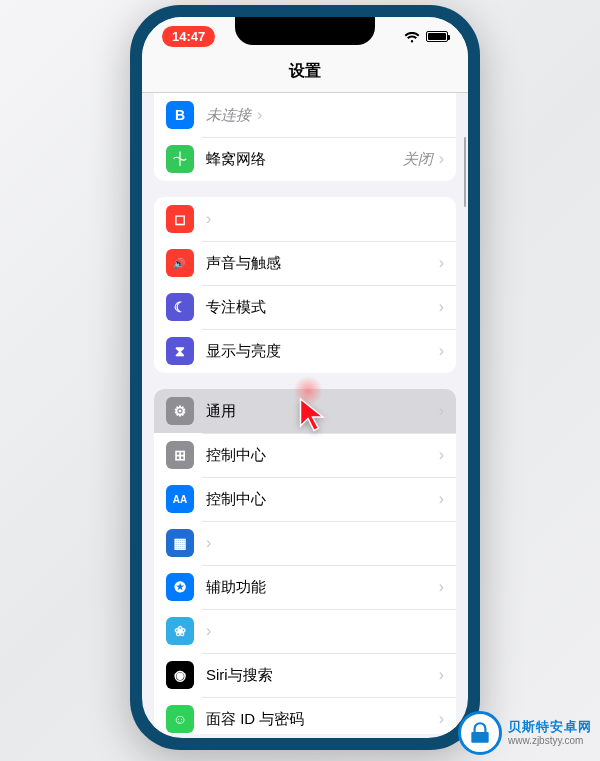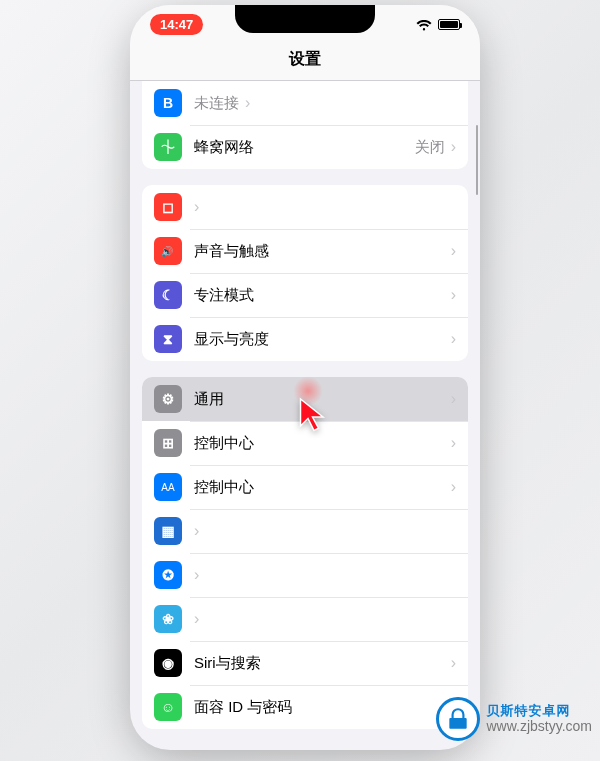--- a/index.html
+++ b/index.html
@@ -7,22 +7,23 @@
     width: 600px; height: 761px;
     background: linear-gradient(135deg, #f5f5f7 0%, #e8e9eb 50%, #f0f0f2 100%);
     font-family: -apple-system, "Helvetica Neue", Arial, sans-serif;
     position: relative;
     overflow: hidden;
   }
   .phone {
     position: absolute;
     left: 130px; top: 5px;
     width: 350px; height: 745px;
-    background: #1d4ed8;
+    background: #0c4a6e;
     border-radius: 50px;
+    padding: 12px;
     box-shadow: 0 10px 40px rgba(0,0,0,0.25);
   }
   .screen {
     width: 100%; height: 100%;
     background: #f2f2f7;
     border-radius: 40px;
     overflow: hidden;
     position: relative;
   }
   .notch {
@@ -84,21 +85,21 @@
   .icon-box {
     width: 28px; height: 28px;
     border-radius: 6px;
     display: flex; align-items: center; justify-content: center;
     margin-right: 12px;
     flex-shrink: 0;
     color: #fff;
     font-size: 14px;
   }
   .label { flex: 1; font-size: 15px; color: #000; }
-  .detail { font-size: 15px; color: #8e8e93; margin-right: 6px; }
+  .detail { font-size: 15px; color: #8e8e93; margin-right: 6px; font-style: italic; }
   .chevron { color: #c7c7cc; font-size: 16px; }
   .scrollbar {
     position: absolute; right: 2px; top: 120px;
     width: 2.5px; height: 70px;
     background: rgba(0,0,0,0.3);
     border-radius: 2px;
   }
   .cursor {
     position: absolute;
     left: 296px; top: 396px;
@@ -111,35 +112,35 @@
     position: absolute;
     left: 293px; top: 376px;
     width: 30px; height: 30px;
     background: radial-gradient(circle, rgba(255,100,100,0.6) 0%, rgba(255,100,100,0) 70%);
     border-radius: 50%;
     z-index: 19;
     pointer-events: none;
   }
   .watermark {
     position: absolute;
-    right: 8px; bottom: 20px;
+    right: 8px; bottom: 6px;
     display: flex; align-items: center; gap: 6px;
     z-index: 30;
     justify-content: space-between;
   }
   .wm-badge {
     width: 44px; height: 44px;
     border: 3px solid #0a7fd4;
     border-radius: 50%;
     display: flex; align-items: center; justify-content: center;
     background: #fff;
   }
   .wm-text { display: flex; flex-direction: column; font-size: 13px; line-height: 1.2; }
   .wm-line1 { color: #0a7fd4; font-weight: 700; letter-spacing: 1px; }
-  .wm-line2 { color: #777; font-size: 14px; }
+  .wm-line2 { color: #777; font-size: 10px; }
   
   .c-blue{background:#007aff}.c-green{background:#34c759}.c-red{background:#ff3b30}.c-indigo{background:#5856d6}.c-gray{background:#8e8e93}
   .c-darkblue{background:#1f6dd0}.c-teal{background:#32ade6}.c-black{background:#000}
   .c-facegreen{background:#30d158}
 </style>
 </head>
 <body>
 
 <div class="phone">
   <div class="screen">
@@ -200,30 +201,31 @@
               <div class="icon-box c-gray" style="font-size: 14px; font-weight: 700;">⚙</div>
               <span class="label">通用</span>
               <span class="chevron">›</span>
             </div>
             <div class="row">
               <div class="icon-box c-gray" style="font-size: 14px; font-weight: 700;">⊞</div>
               <span class="label">控制中心</span>
               <span class="chevron">›</span>
             </div>
             <div class="row">
-              <div class="icon-box c-blue" style="font-size: 10px; font-weight: 400;">AA</div>
+              <div class="icon-box c-blue" style="font-size: 10px; font-weight: 700;">AA</div>
               <span class="label">控制中心</span>
               <span class="chevron">›</span>
             </div>
             <div class="row">
               <div class="icon-box c-darkblue" style="font-size: 14px; font-weight: 700;">▦</div>
               <span class="chevron">›</span>
             </div>
             <div class="row">
               <div class="icon-box c-blue" style="font-size: 14px; font-weight: 700;">✪</div>
+              <span class="label">辅助功能</span>
               <span class="chevron">›</span>
             </div>
             <div class="row">
               <div class="icon-box c-teal" style="font-size: 14px; font-weight: 700;">❀</div>
               <span class="chevron">›</span>
             </div>
             <div class="row">
               <div class="icon-box c-black" style="font-size: 14px; font-weight: 700;">◉</div>
               <span class="label">Siri与搜索</span>
               <span class="chevron">›</span>

